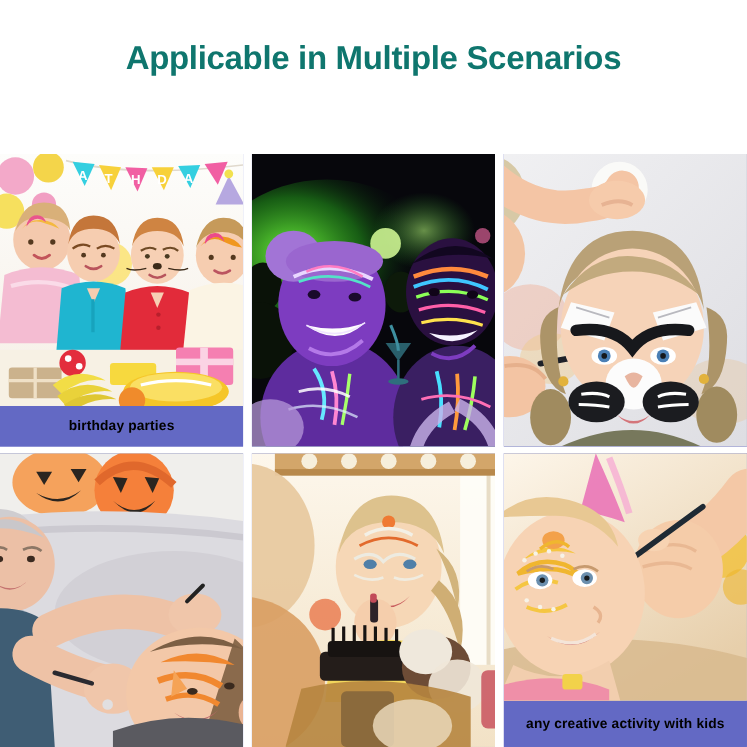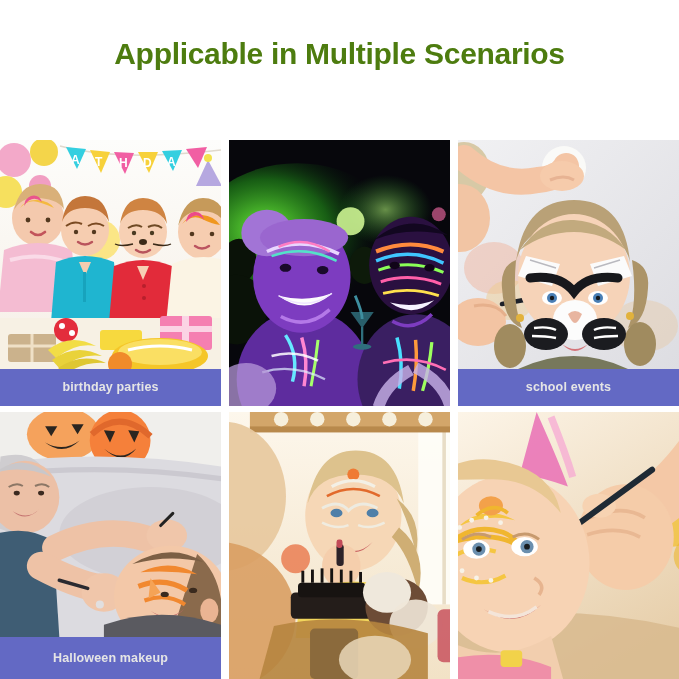--- a/index.html
+++ b/index.html
@@ -25,21 +25,21 @@
     width: 679px;
     display: flex;
     align-items: center;
     justify-content: center;
     background: #ffffff;
   }
 
   .heading-title {
     font-size: 30px;
     font-weight: bold;
-    color: #4d7c0f;
+    color: #0f766e;
     letter-spacing: -0.3px;
     text-align: center;
     line-height: 1.1;
     padding-bottom: 34px;
     white-space: nowrap;
   }
 
   
   .scenario-grid {
     width: 679px;
@@ -66,21 +66,21 @@
     flex: 1 1 auto;
     overflow: hidden;
     background: #cfcfcf;
   }
 
   .card-photo svg { display: block; width: 100%; height: 100%; }
 
   .card-caption {
     flex: 0 0 37px;
     background: #6369c4;
-    color: #e5e5e5;
+    color: #000000;
     font-size: 12.5px;
     font-weight: bold;
     letter-spacing: 0.15px;
     display: flex;
     align-items: center;
     justify-content: center;
     text-align: center;
     line-height: 1;
   }
 
@@ -355,21 +355,20 @@
 
             <path d="M104 204 q13 10 26 0 q-13 14 -26 0z" fill="#d4757a"></path>
 
             <circle cx="62" cy="178" r="4" fill="#e2b23c"></circle>
             <circle cx="172" cy="176" r="4" fill="#e2b23c"></circle>
 
             <path d="M60 229 q56 -26 110 0z" fill="#77785c"></path>
           </g>
         </svg>
       </div>
-      <div class="card-caption">school events</div>
     </div>
 
     <div class="scenario-card row-2">
       <div class="card-photo">
         <svg viewBox="0 0 221 222" preserveAspectRatio="xMidYMid slice">
           <rect width="221" height="222" fill="#f0efec"></rect>
 
           <g>
             <ellipse cx="64" cy="22" rx="36" ry="26" fill="#f5a25c"></ellipse>
             <path d="M46 14 l12 0 l-6 10z" fill="#2a2520"></path>
@@ -419,21 +418,20 @@
             <ellipse cx="164" cy="180" rx="4" ry="2.6" fill="#3a2a1e"></ellipse>
             <ellipse cx="192" cy="176" rx="4" ry="2.6" fill="#3a2a1e"></ellipse>
             <path d="M150 196 q18 12 34 -2 q-16 16 -34 2z" fill="#c0696b"></path>
             <path d="M146 204 q14 10 26 2" stroke="#2a2a2a" stroke-width="2" fill="none"></path>
             <ellipse cx="208" cy="196" rx="9" ry="12" fill="#eab493"></ellipse>
 
             <path d="M104 210 q56 -20 116 0 l0 12 l-116 0z" fill="#5a5a60"></path>
           </g>
         </svg>
       </div>
-      <div class="card-caption">Halloween makeup</div>
     </div>
 
     <div class="scenario-card row-2">
       <div class="card-photo">
         <svg viewBox="0 0 221 222" preserveAspectRatio="xMidYMid slice">
           <defs>
             <linearGradient id="cmBg" x1="0" y1="0" x2="0" y2="1">
               <stop offset="0" stop-color="#fdf7ec"></stop>
                 <stop offset="1" stop-color="#f2e2c6"></stop>
             </linearGradient>
@@ -568,16 +566,17 @@
             <path d="M40 164 q26 16 48 -4 q-22 22 -48 4z" fill="#cd7672"></path>
             <path d="M44 166 q22 10 40 -4" stroke="#f4e5d9" stroke-width="3" fill="none"></path>
 
             <path d="M10 190 q44 22 86 -4 l10 36 l-110 0z" fill="#f2ceae"></path>
 
             <path d="M0 208 q52 -14 96 4 l0 10 l-96 0z" fill="#ef8fa8"></path>
             <rect x="54" y="198" width="18" height="14" rx="3" fill="#f2d24a"></rect>
           </g>
         </svg>
       </div>
+      <div class="card-caption">any creative activity with kids</div>
     </div>
 
   </div>
 </div>
 
 </body></html>

